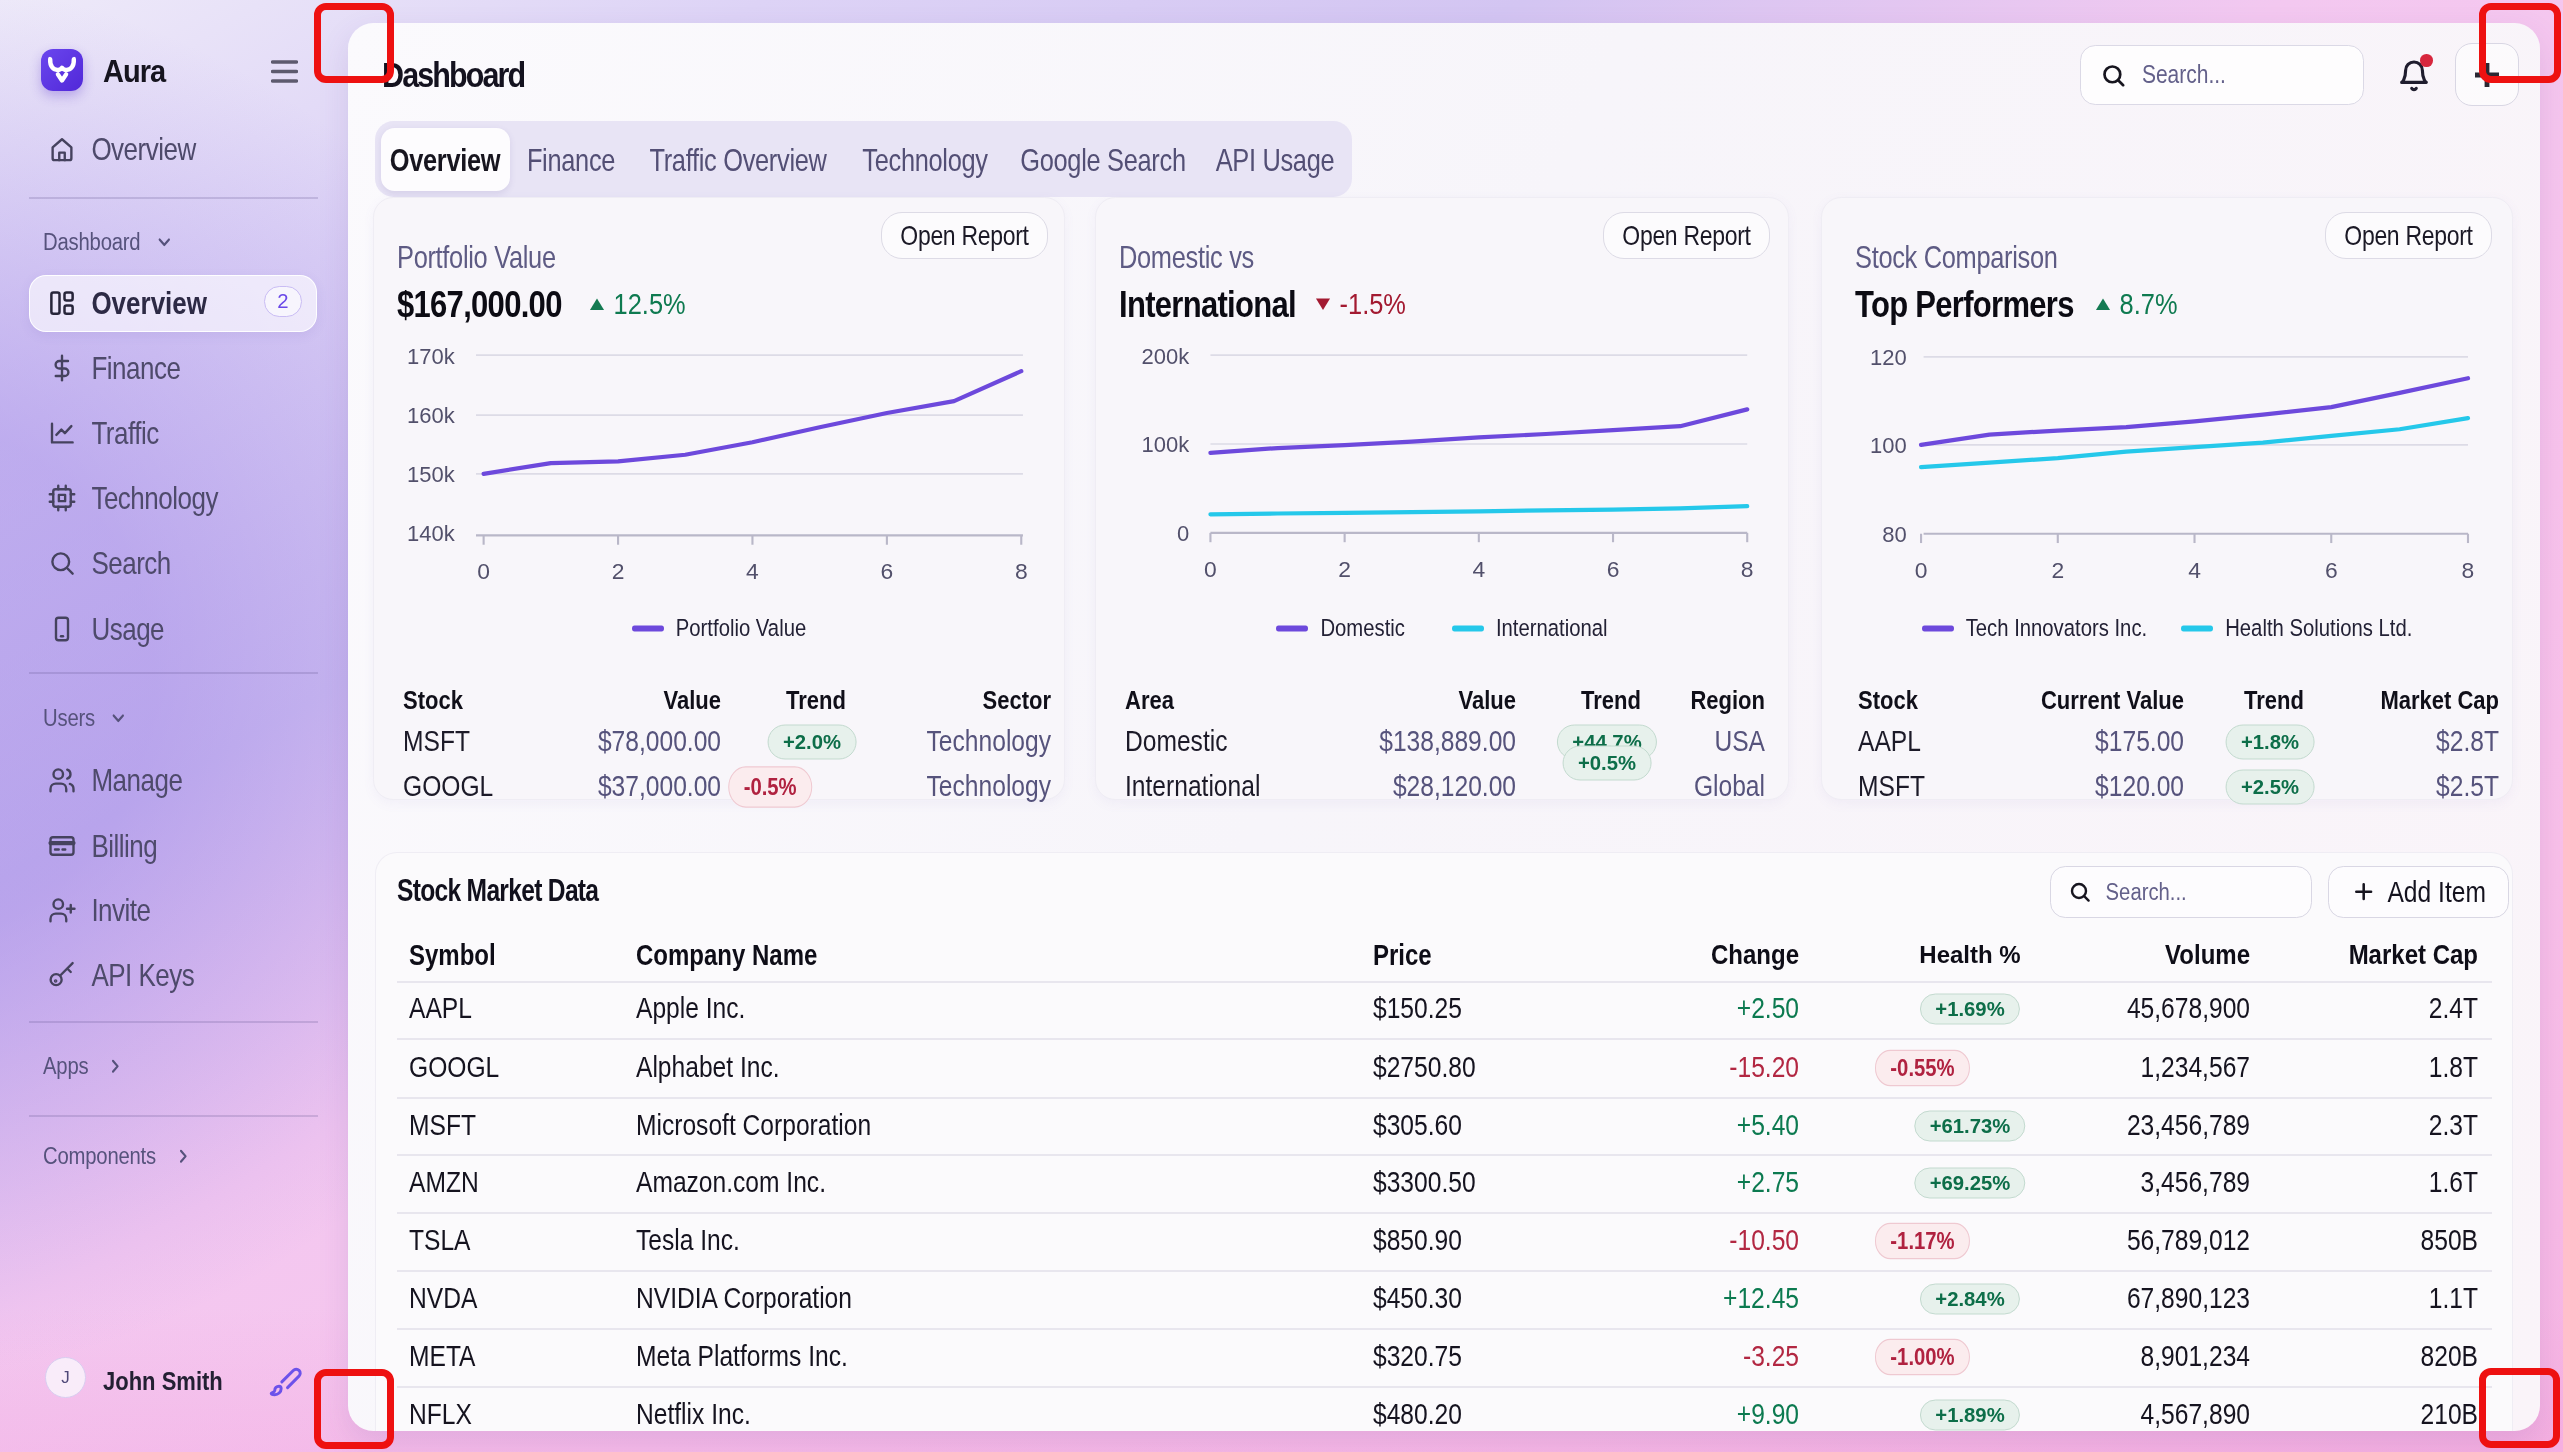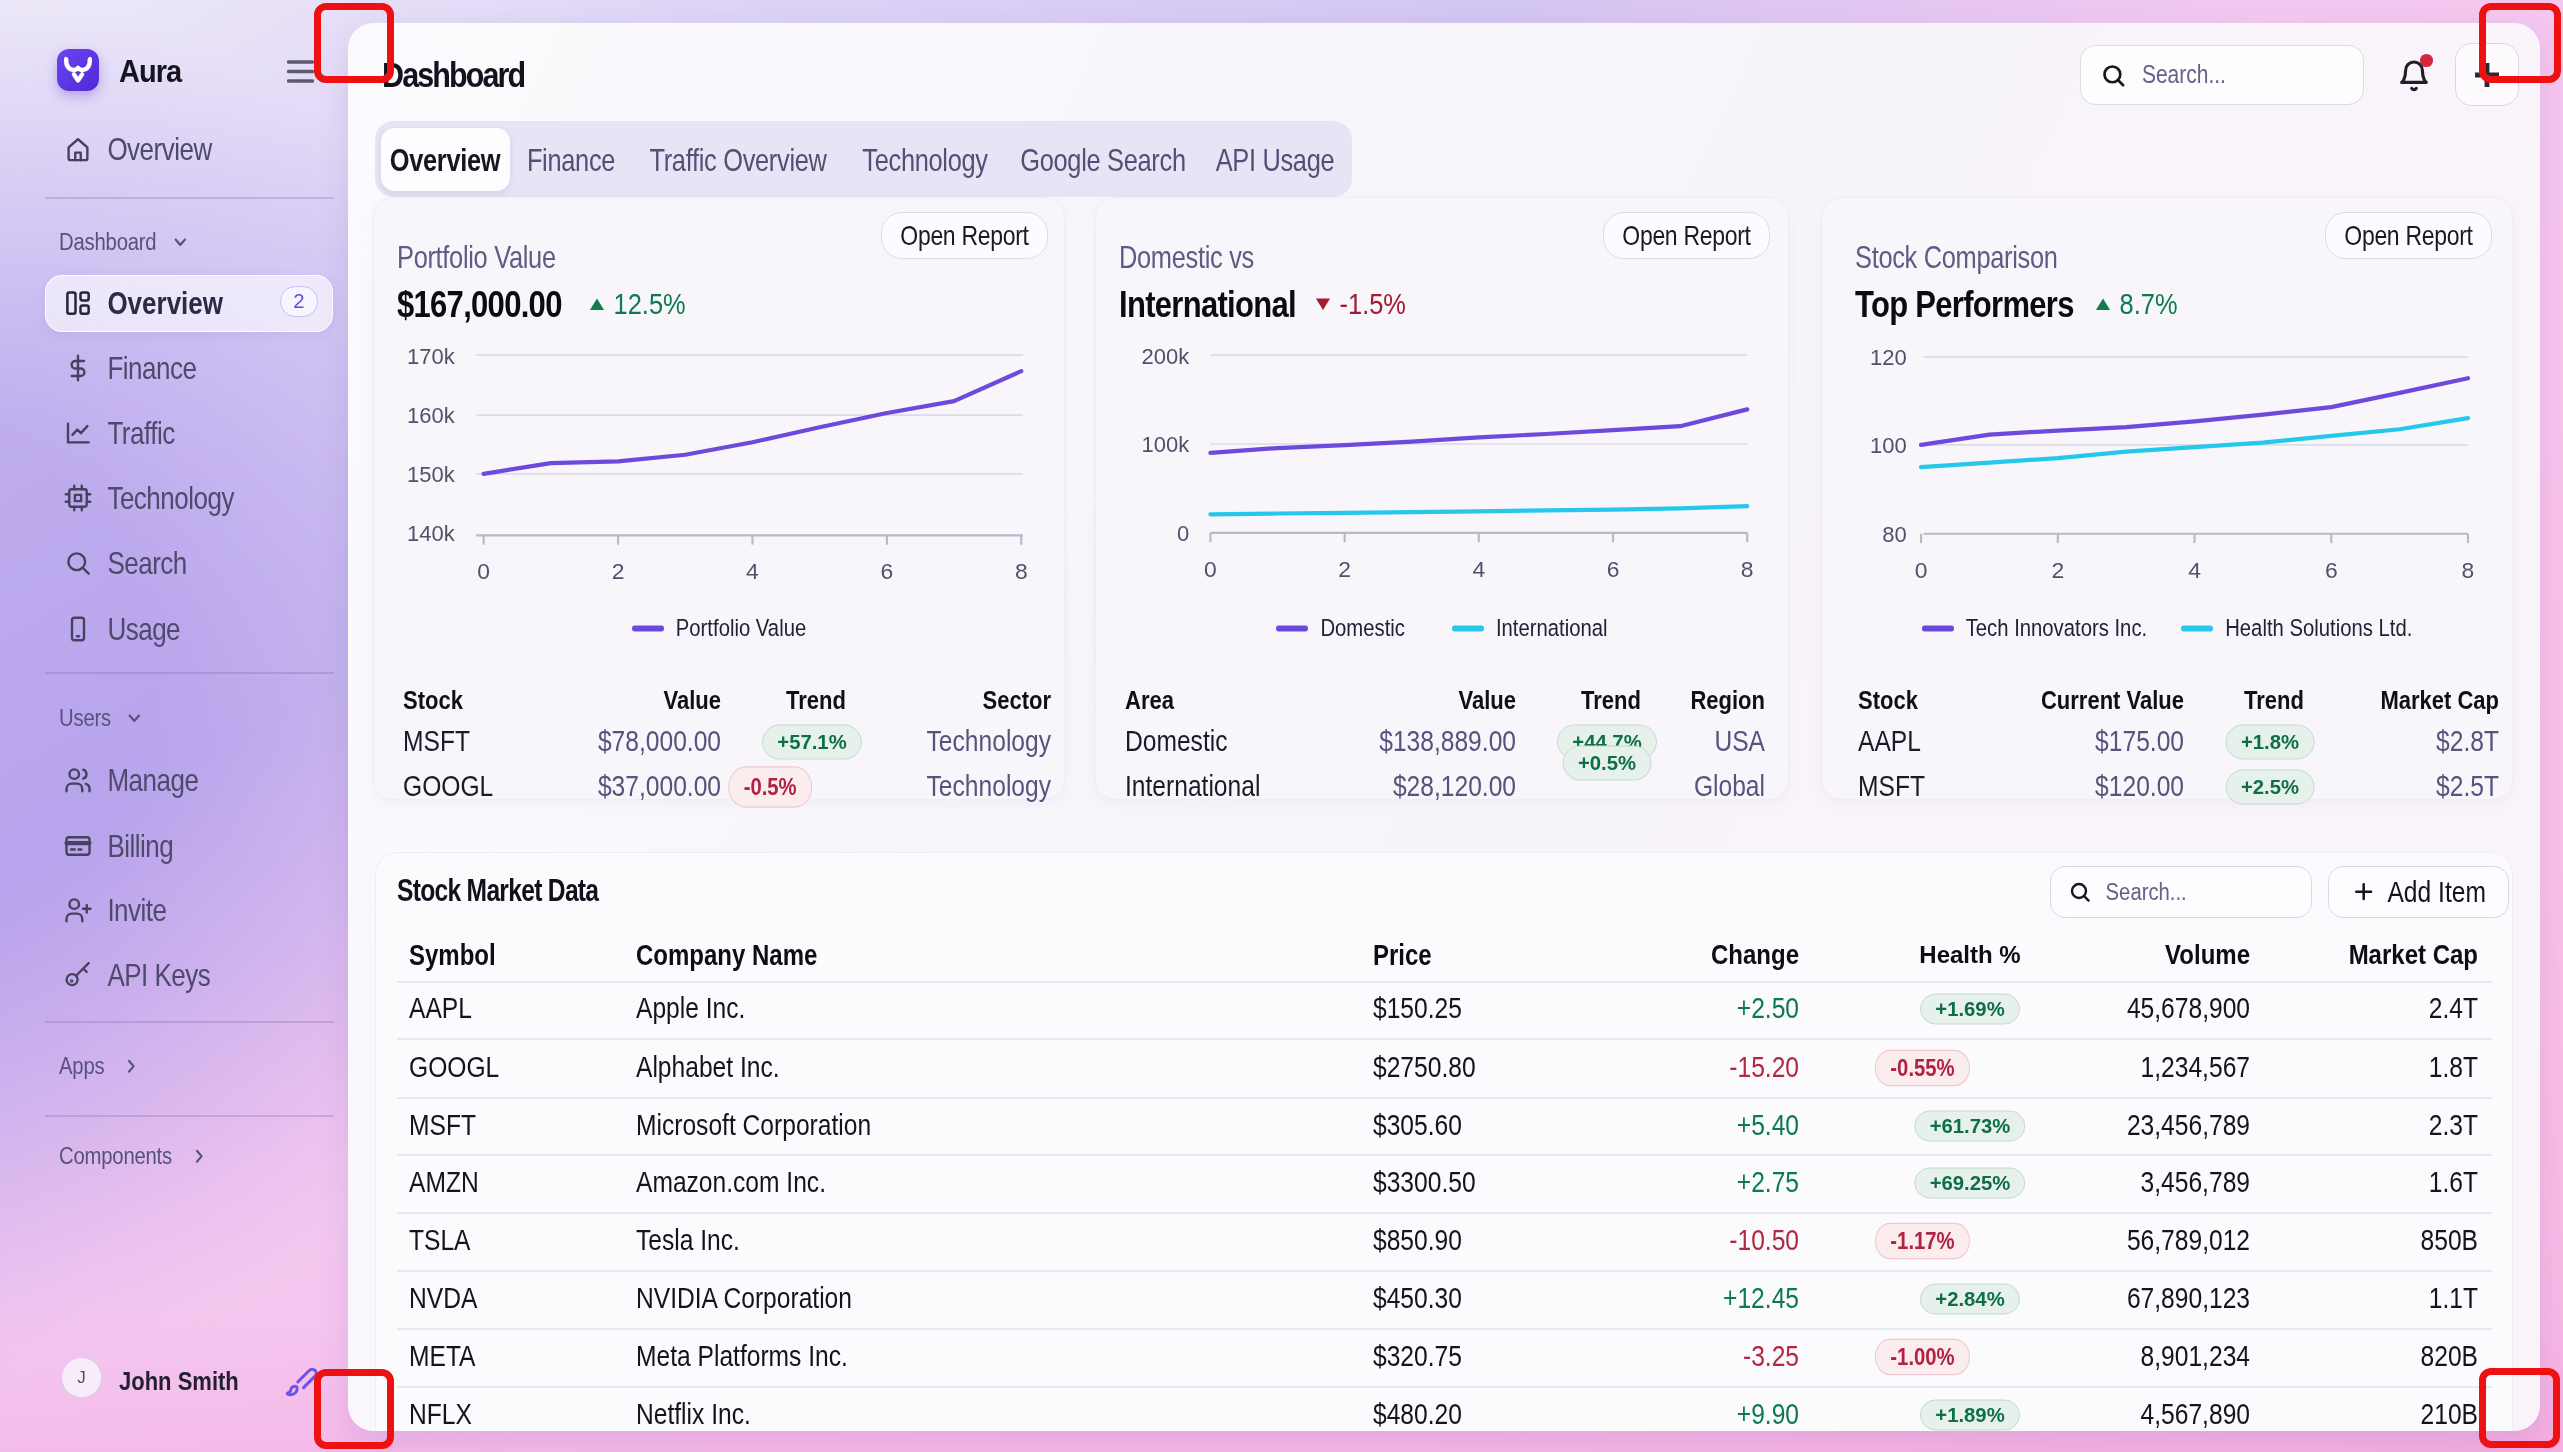--- a/index.html
+++ b/index.html
@@ -43,21 +43,21 @@
 .rowline{position:absolute;left:397px;width:2095px;height:1.7px;background:#e8e6ee}
 .r{text-align:right;transform:translate(-100%,-50%) scaleY(1.18)!important}
 
 .redbox{position:absolute;border:7.6px solid #ee1111;border-radius:12px}
 
 .tab{position:absolute;top:0;height:64px;display:flex;align-items:center;justify-content:center;font-size:25.4px;color:#534f75;white-space:nowrap;transform:translateX(-50%) scaleY(1.2);letter-spacing:-0.3px}
 </style>
 </head>
 <body>
 
-<div id="sidebar" class="abs" style="left:16px;top:0;width:348px;height:1340px">
+<div id="sidebar" class="abs" style="left:0;top:0;width:348px;height:1340px">
 
   <div class="abs" style="left:41px;top:49px;width:42px;height:42px;border-radius:12px;background:linear-gradient(135deg,#6a46ee,#5128d8);box-shadow:0 5.1px 12px rgba(80,40,200,.3)">
     <svg viewBox="0 0 48 48" width="42" height="42" fill="none" stroke="#fff" stroke-width="5" stroke-linecap="round" stroke-linejoin="round">
       <path d="M10.5 11.5 C10 20.5 14.5 24 19 24 C21.2 24 23 23 24 21.5 C25 23 26.8 24 29 24 C33.5 24 38 20.5 37.5 11.5"></path>
       <path d="M19.3 29 L24 36 L28.7 29"></path>
     </svg>
   </div>
   <div class="abs" style="left:103px;top:57px;font-size:29px;font-weight:700;color:#16141f;letter-spacing:-1px;line-height:1;transform:scaleY(1.06);transform-origin:left center">Aura</div>
   <svg class="abs" style="left:271px;top:58px" width="27" height="27" viewBox="0 0 34 34" stroke="#5d5a6e" stroke-width="4.6" stroke-linecap="round">
       <path d="M2 5h30M2 17h30M2 29h30"></path>
@@ -264,21 +264,21 @@
 </svg>
 <div class="legend" style="left:373px;top:615px;width:692px;height:27px">
   <div class="dash" style="background:#6d49dc"></div>Portfolio Value
 </div>
 <div class="tbl-h" style="left:403px;top:701px">Stock</div>
 <div class="tbl-h r" style="left:721px;top:701px">Value</div>
 <div class="tbl-h" style="left:786px;top:701px">Trend</div>
 <div class="tbl-h r" style="left:1051px;top:701px">Sector</div>
 <div class="tbl-c" style="left:403px;top:742px">MSFT</div>
 <div class="tbl-m r" style="left:721px;top:742px">$78,000.00</div>
-<div class="pill g" style="left:812px;top:742px">+57.1%</div>
+<div class="pill g" style="left:812px;top:742px">+2.0%</div>
 <div class="tbl-m r" style="left:1051px;top:742px">Technology</div>
 <div class="tbl-c" style="left:403px;top:787px">GOOGL</div>
 <div class="tbl-m r" style="left:721px;top:787px">$37,000.00</div>
 <div class="pill r" style="left:812px;top:787px">-0.5%</div>
 <div class="tbl-m r" style="left:1051px;top:787px">Technology</div>
 
 <div class="chartcard" style="left:1095px;width:694px"></div>
 <div class="cardtitle" style="left:1119px;top:245px">Domestic vs</div>
 <div class="cardvalue" style="left:1119px;top:289px">International</div>
 <div class="pct" style="left:1314px;top:292px;color:#a31a31">

